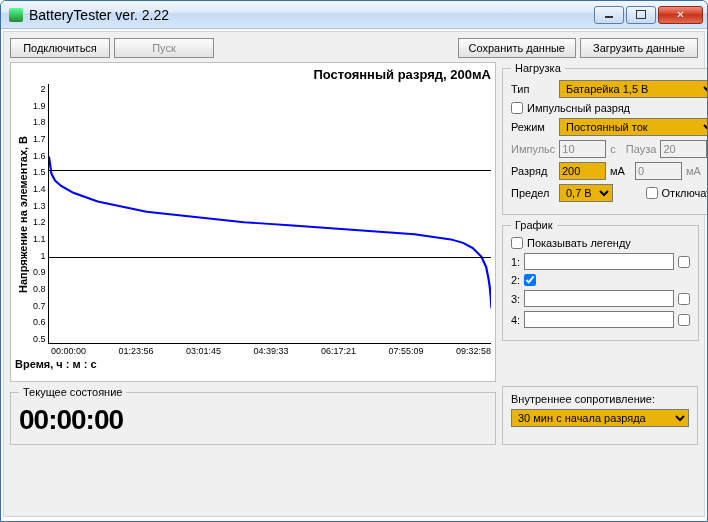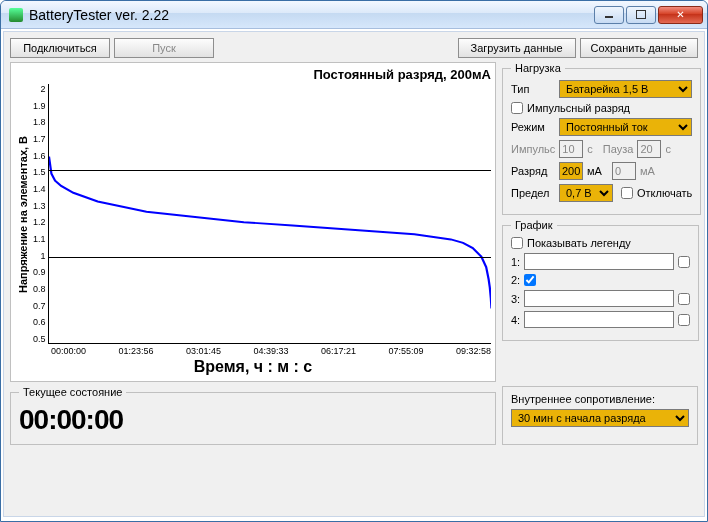--- a/index.html
+++ b/index.html
@@ -79,28 +79,28 @@
   .chart-body{display:flex; height:260px;}
   .ylabel{
     writing-mode:vertical-rl; transform:rotate(180deg);
     font-weight:bold; font-size:11px; text-align:center; padding:0 2px;
   }
   .yaxis{display:flex; flex-direction:column; justify-content:space-between; align-items:flex-end; padding:0 2px; font-size:9px;}
   .plot{flex:1; position:relative; border-left:1px solid #000; border-bottom:1px solid #000; background:#fff;}
   .grid-h{position:absolute; left:0; right:0; border-top:1px solid #000;}
   .xaxis-row{display:flex; margin-left:36px;}
   .xaxis{flex:1; display:flex; justify-content:space-between; font-size:9px; margin-top:2px;}
-  .xlabel{text-align:center; font-weight:bold; font-size:16px; margin-top:2px;}
+  .xlabel{font-weight:bold; font-size:11px; margin-top:2px;}
   svg.curve{position:absolute; inset:0; width:100%; height:100%;}
   
   .row{display:flex; align-items:center; gap:4px; margin-bottom:4px; font-size:11px;}
   select, input.txt{
     border:1px solid #7a7a7a; background:#eab308; font-size:11px; height:18px; padding:0 2px;
   }
-  input.txt{width:24px; text-align:left;}
+  input.txt{width:47px; text-align:left;}
   input.txt.readonly{background:#f0f0f0; color:#888;}
   input[type=checkbox]{width:12px; height:12px;}
   .lbl-fixed{width:44px;}
   .status-area{display:flex; gap:6px; margin-top:4px;}
   .bigtime{font-family:Arial,sans-serif; font-size:28px; font-weight:bold; letter-spacing:-1px;}
   .colorbox{display:inline-block; width:14px; height:10px; border:1px solid #000080; background:#0000ff; vertical-align:middle; margin-right:4px;}
   .status-text{color:#cc0000; font-weight:bold; font-size:11px;}
   .ir-box{width:196px;}
   .legend-input{flex:1; border:1px solid #7a7a7a; background:#fff; height:17px; font-size:11px; padding:0 3px;}
 </style>
@@ -115,22 +115,22 @@
   <div class="winbtn max"></div>
   <div class="winbtn close"></div>
 </div>
 
 <div class="innerchrome">
 
   <div class="toolbar">
     <div class="btn">Подключиться</div>
     <div class="btn disabled">Пуск</div>
     <div class="gap"></div>
+    <div class="btn" style="min-width:118px">Сохранить данные</div>
     <div class="btn" style="min-width:118px">Загрузить данные</div>
-    <div class="btn" style="min-width:118px">Сохранить данные</div>
   </div>
 
   <div class="main-area">
 
     <div class="chart-wrap">
       <div class="chart-title">Постоянный разряд, 200мА</div>
       <div class="chart-body">
         <div class="ylabel">Напряжение на элементах, В</div>
         <div class="yaxis" id="yaxis">
             <span>2</span>

